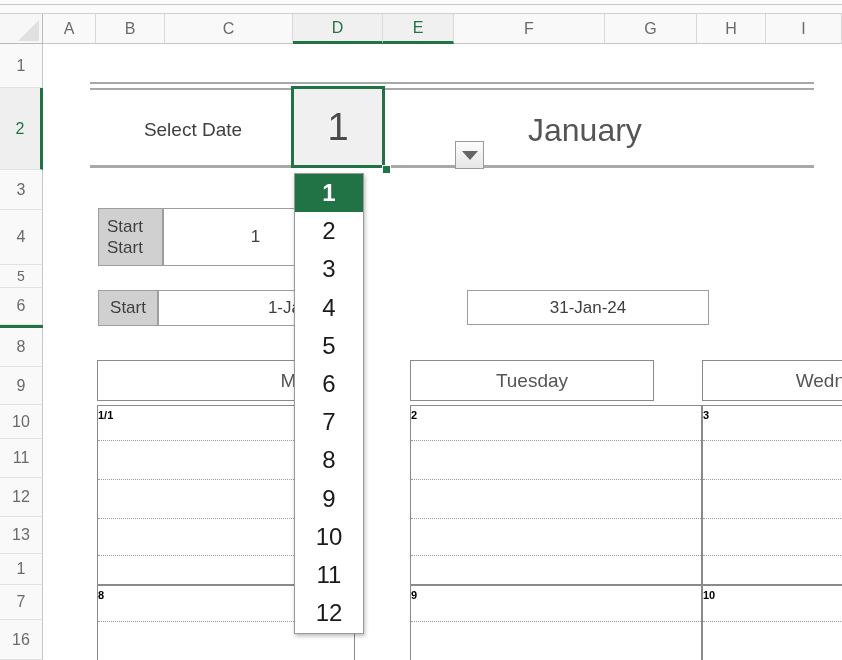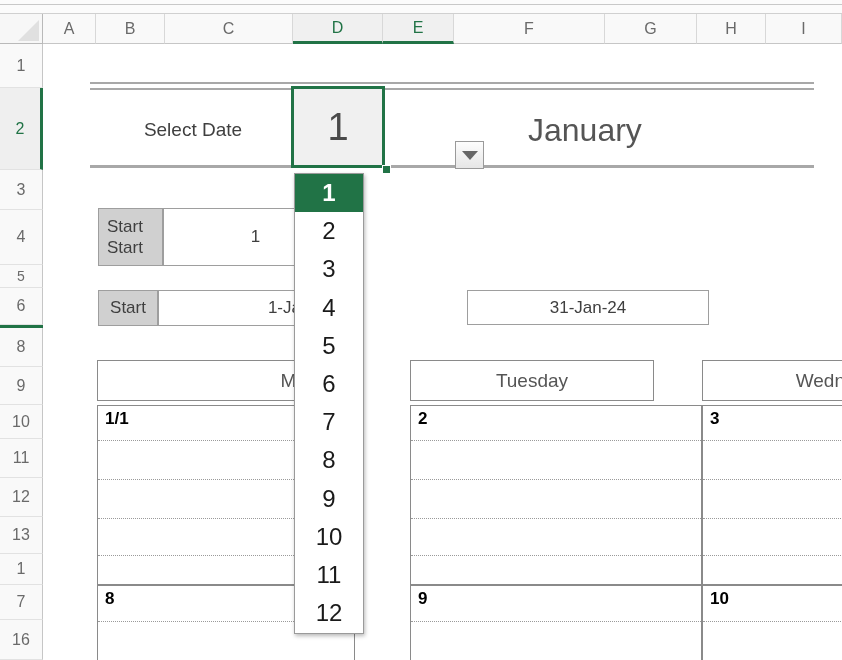--- a/index.html
+++ b/index.html
@@ -176,22 +176,22 @@
     display: flex; align-items: center; justify-content: center;
   }
   .cal-head.rightal { justify-content: flex-end; padding-right: 6px; }
 
   .cal-block {
     position: absolute;
     background: #ffffff;
     border: 1px solid #8a8a8a;
   }
   .cal-daynum {
-    position: absolute; left: 7px; top: 3px;
-    font-size: 17px; font-weight: bold; color: #000000;
+    position: absolute; left: 0; top: 3px;
+    font-size: 11px; font-weight: bold; color: #000000;
   }
   .cal-dotline {
     position: absolute; left: 0; width: 100%;
     border-top: 1px dotted #9a9a9a;
   }
 
   
   .dd-list {
     position: absolute;
     background: #ffffff;

